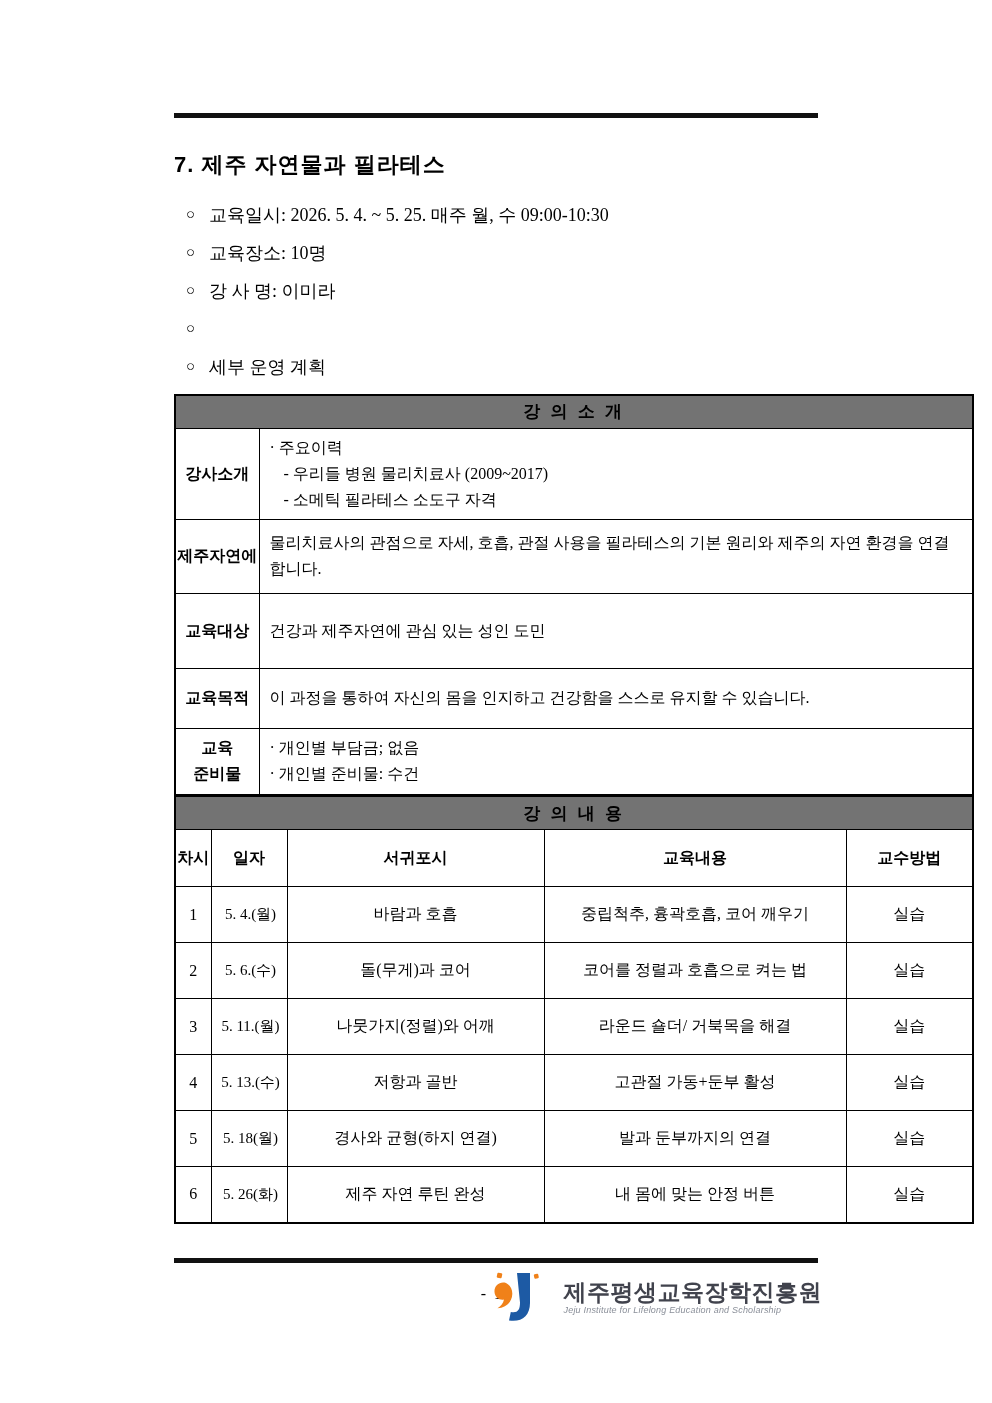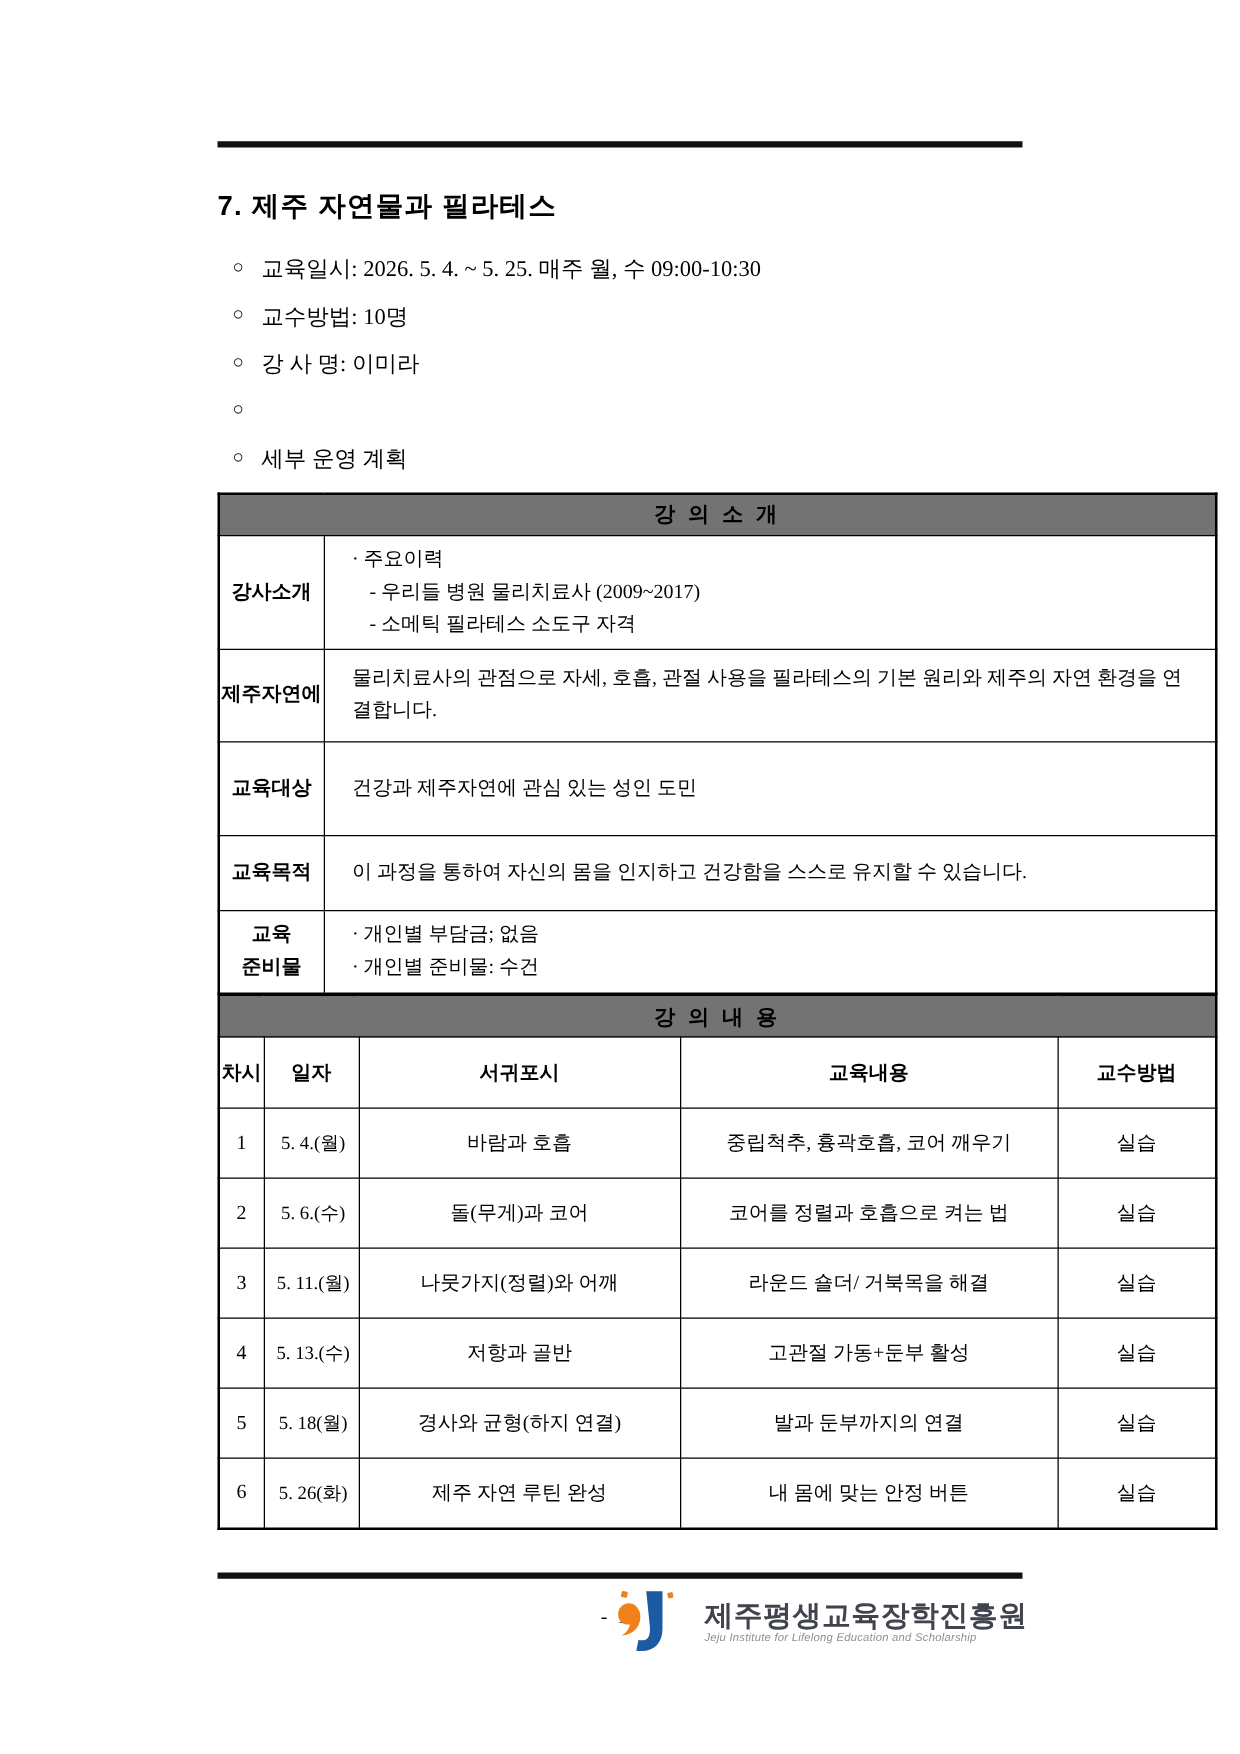--- a/index.html
+++ b/index.html
@@ -70,21 +70,21 @@
     letter-spacing: 3px;
     height: 33px;
   }
   table.intro td.label {
     text-align: center;
     font-weight: bold;
     width: 84px;
     line-height: 26px;
   }
   table.intro td.content {
-    padding: 6px 22px;
+    padding: 6px 10px;
     line-height: 26px;
   }
   table.intro td.content .dash { padding-left: 14px; }
   tr.ir1 { height: 86px; }
   tr.ir2 { height: 74px; }
   tr.ir3 { height: 75px; }
   tr.ir4 { height: 60px; }
   tr.ir5 { height: 67px; }
 
   table.content-tbl { border-top-width: 1px; }
@@ -144,21 +144,21 @@
 
   <h1 class="heading">7. 제주 자연물과 필라테스</h1>
 
   <div class="bullets">
     <div class="bullet-line">
       <span class="marker">○</span>
       <span>교육일시: 2026. 5. 4. ~ 5. 25. 매주 월, 수 09:00-10:30</span>
     </div>
     <div class="bullet-line">
       <span class="marker">○</span>
-      <span>교수방법: 10명</span>
+      <span>교육장소: 10명</span>
     </div>
     <div class="bullet-line">
       <span class="marker">○</span>
       <span>강 사 명: 이미라</span>
     </div>
     <div class="bullet-line">
       <span class="marker">○</span>
     </div>
     <div class="bullet-line">
       <span class="marker">○</span>

